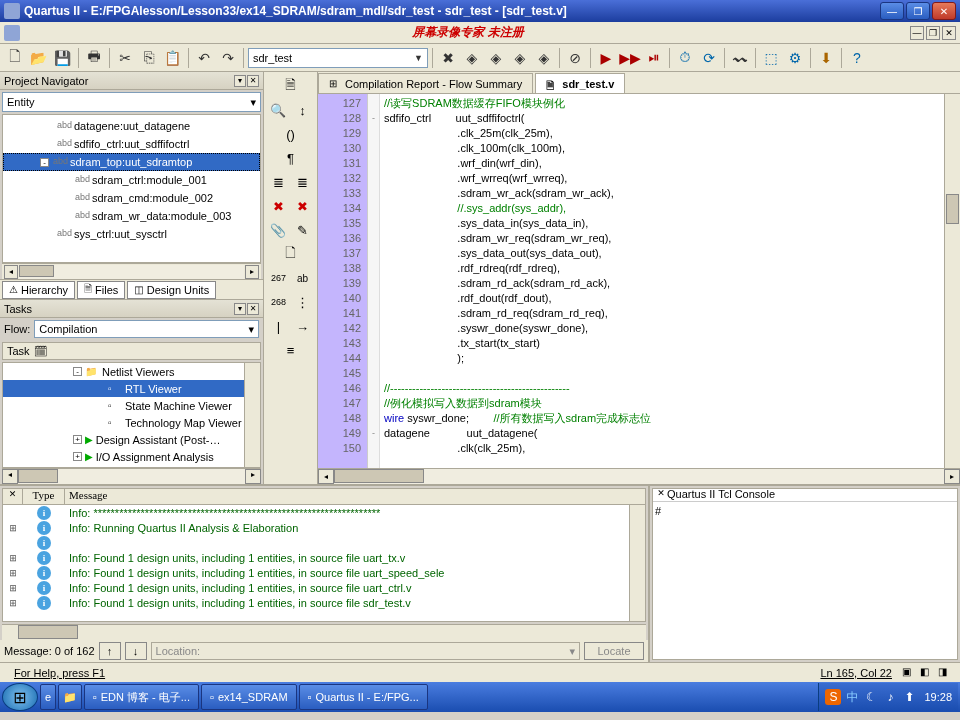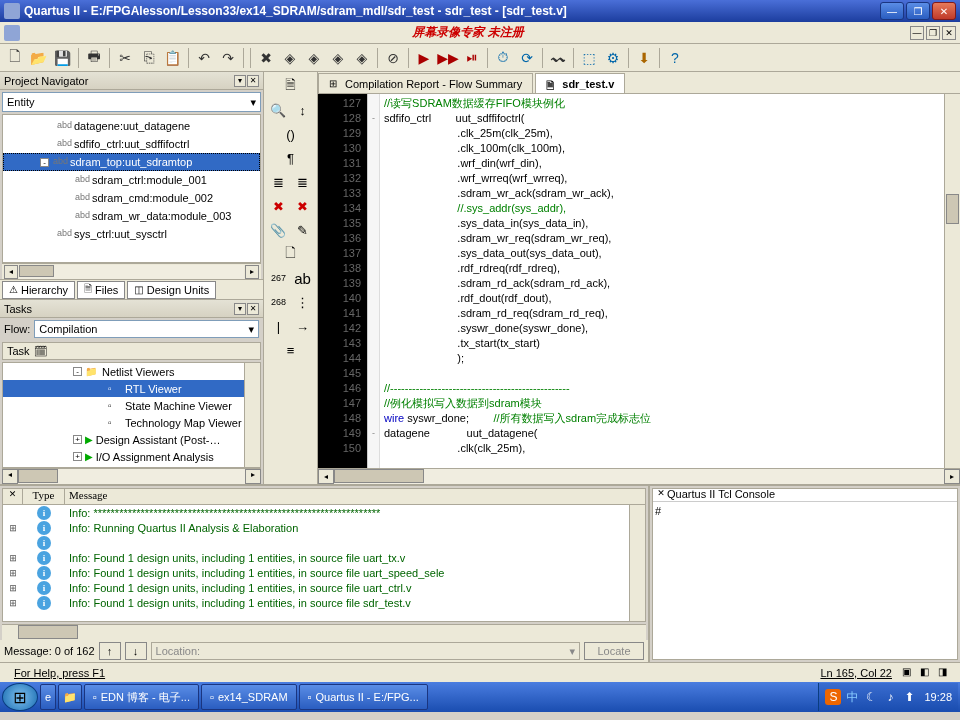--- a/index.html
+++ b/index.html
@@ -67,21 +67,21 @@
 .center-col .cbtn { width:22px; height:20px; border:1px solid transparent; display:flex; align-items:center; justify-content:center; font-size:13px; }
 .center-col .crow { display:flex; gap:2px; }
 
 .editor-col { flex:1; display:flex; flex-direction:column; background:#fff; }
 .ed-tabs { height:22px; background:#ece9d8; border-bottom:1px solid #aca899; display:flex; align-items:flex-end; }
 .ed-tab { height:20px; padding:2px 10px; border:1px solid #aca899; border-bottom:none; background:#ece9d8; margin-right:2px; display:flex; align-items:center; gap:4px; font-size:11px; }
 .ed-tab.active { background:#fff; font-weight:bold; }
 .ed-tab .tic { width:12px; height:12px; font-size:10px; }
 
 .code-area { flex:1; display:flex; font-family: "Courier New", monospace; font-size:13px; overflow:hidden; position:relative; }
-.gutter { width:50px; background:#000000; border-right:1px solid #ccc; text-align:right; padding-right:6px; color:#666; padding-top:2px; }
+.gutter { width:50px; background:#c4b5fd; border-right:1px solid #ccc; text-align:right; padding-right:6px; color:#666; padding-top:2px; }
 .gutter div { height:15px; line-height:15px; }
 .fold-col { width:12px; background:#f6f6f6; border-right:1px solid #ddd; padding-top:2px; }
 .fold-col div { height:15px; font-size:9px; text-align:center; color:#888; line-height:15px; }
 .code { flex:1; padding-top:2px; white-space:pre; padding-left:4px; }
 .code div { height:15px; line-height:15px; }
 .cm { color:#008000; }
 .kw { color:#0000c0; }
 .txt { color:#000; }
 .v-scroll { width:16px; background:#ece9d8; border-left:1px solid #aca899; position:relative; }
 .v-scroll .vt { position:absolute; left:1px; right:1px; top:100px; height:30px; background:#cdc7b4; border:1px solid #888; }
@@ -163,20 +163,24 @@
   <div class="tb-sep"></div>
   <div class="tb-btn">🖶</div>
   <div class="tb-sep"></div>
   <div class="tb-btn">✂</div>
   <div class="tb-btn">⎘</div>
   <div class="tb-btn">📋</div>
   <div class="tb-sep"></div>
   <div class="tb-btn">↶</div>
   <div class="tb-btn">↷</div>
   <div class="tb-sep"></div>
+  <div class="tb-combo">
+      <span>sdr_test</span>
+      <span class="arr">▼</span>
+    </div>
   <div class="tb-sep"></div>
   <div class="tb-btn">✖</div>
   <div class="tb-btn">◈</div>
   <div class="tb-btn">◈</div>
   <div class="tb-btn">◈</div>
   <div class="tb-btn">◈</div>
   <div class="tb-sep"></div>
   <div class="tb-btn">⊘</div>
   <div class="tb-sep"></div>
   <div class="tb-btn" style="color:#a00">▶</div>
@@ -355,21 +359,21 @@
         <div class="cbtn" style="color:#c00">✖</div>
         <div class="cbtn" style="color:#c00">✖</div>
       </div>
     <div class="crow">
         <div class="cbtn">📎</div>
         <div class="cbtn">✎</div>
       </div>
     <div class="cbtn">🗋</div>
     <div class="crow">
         <div class="cbtn" style="font-size:9px">267</div>
-        <div class="cbtn" style="font-size:15px">ab</div>
+        <div class="cbtn" style="font-size:10px">ab</div>
       </div>
     <div class="crow">
         <div class="cbtn" style="font-size:9px">268</div>
         <div class="cbtn">⋮</div>
       </div>
     <div class="crow">
         <div class="cbtn">|</div>
         <div class="cbtn">→</div>
       </div>
     <div class="cbtn">≡</div>

